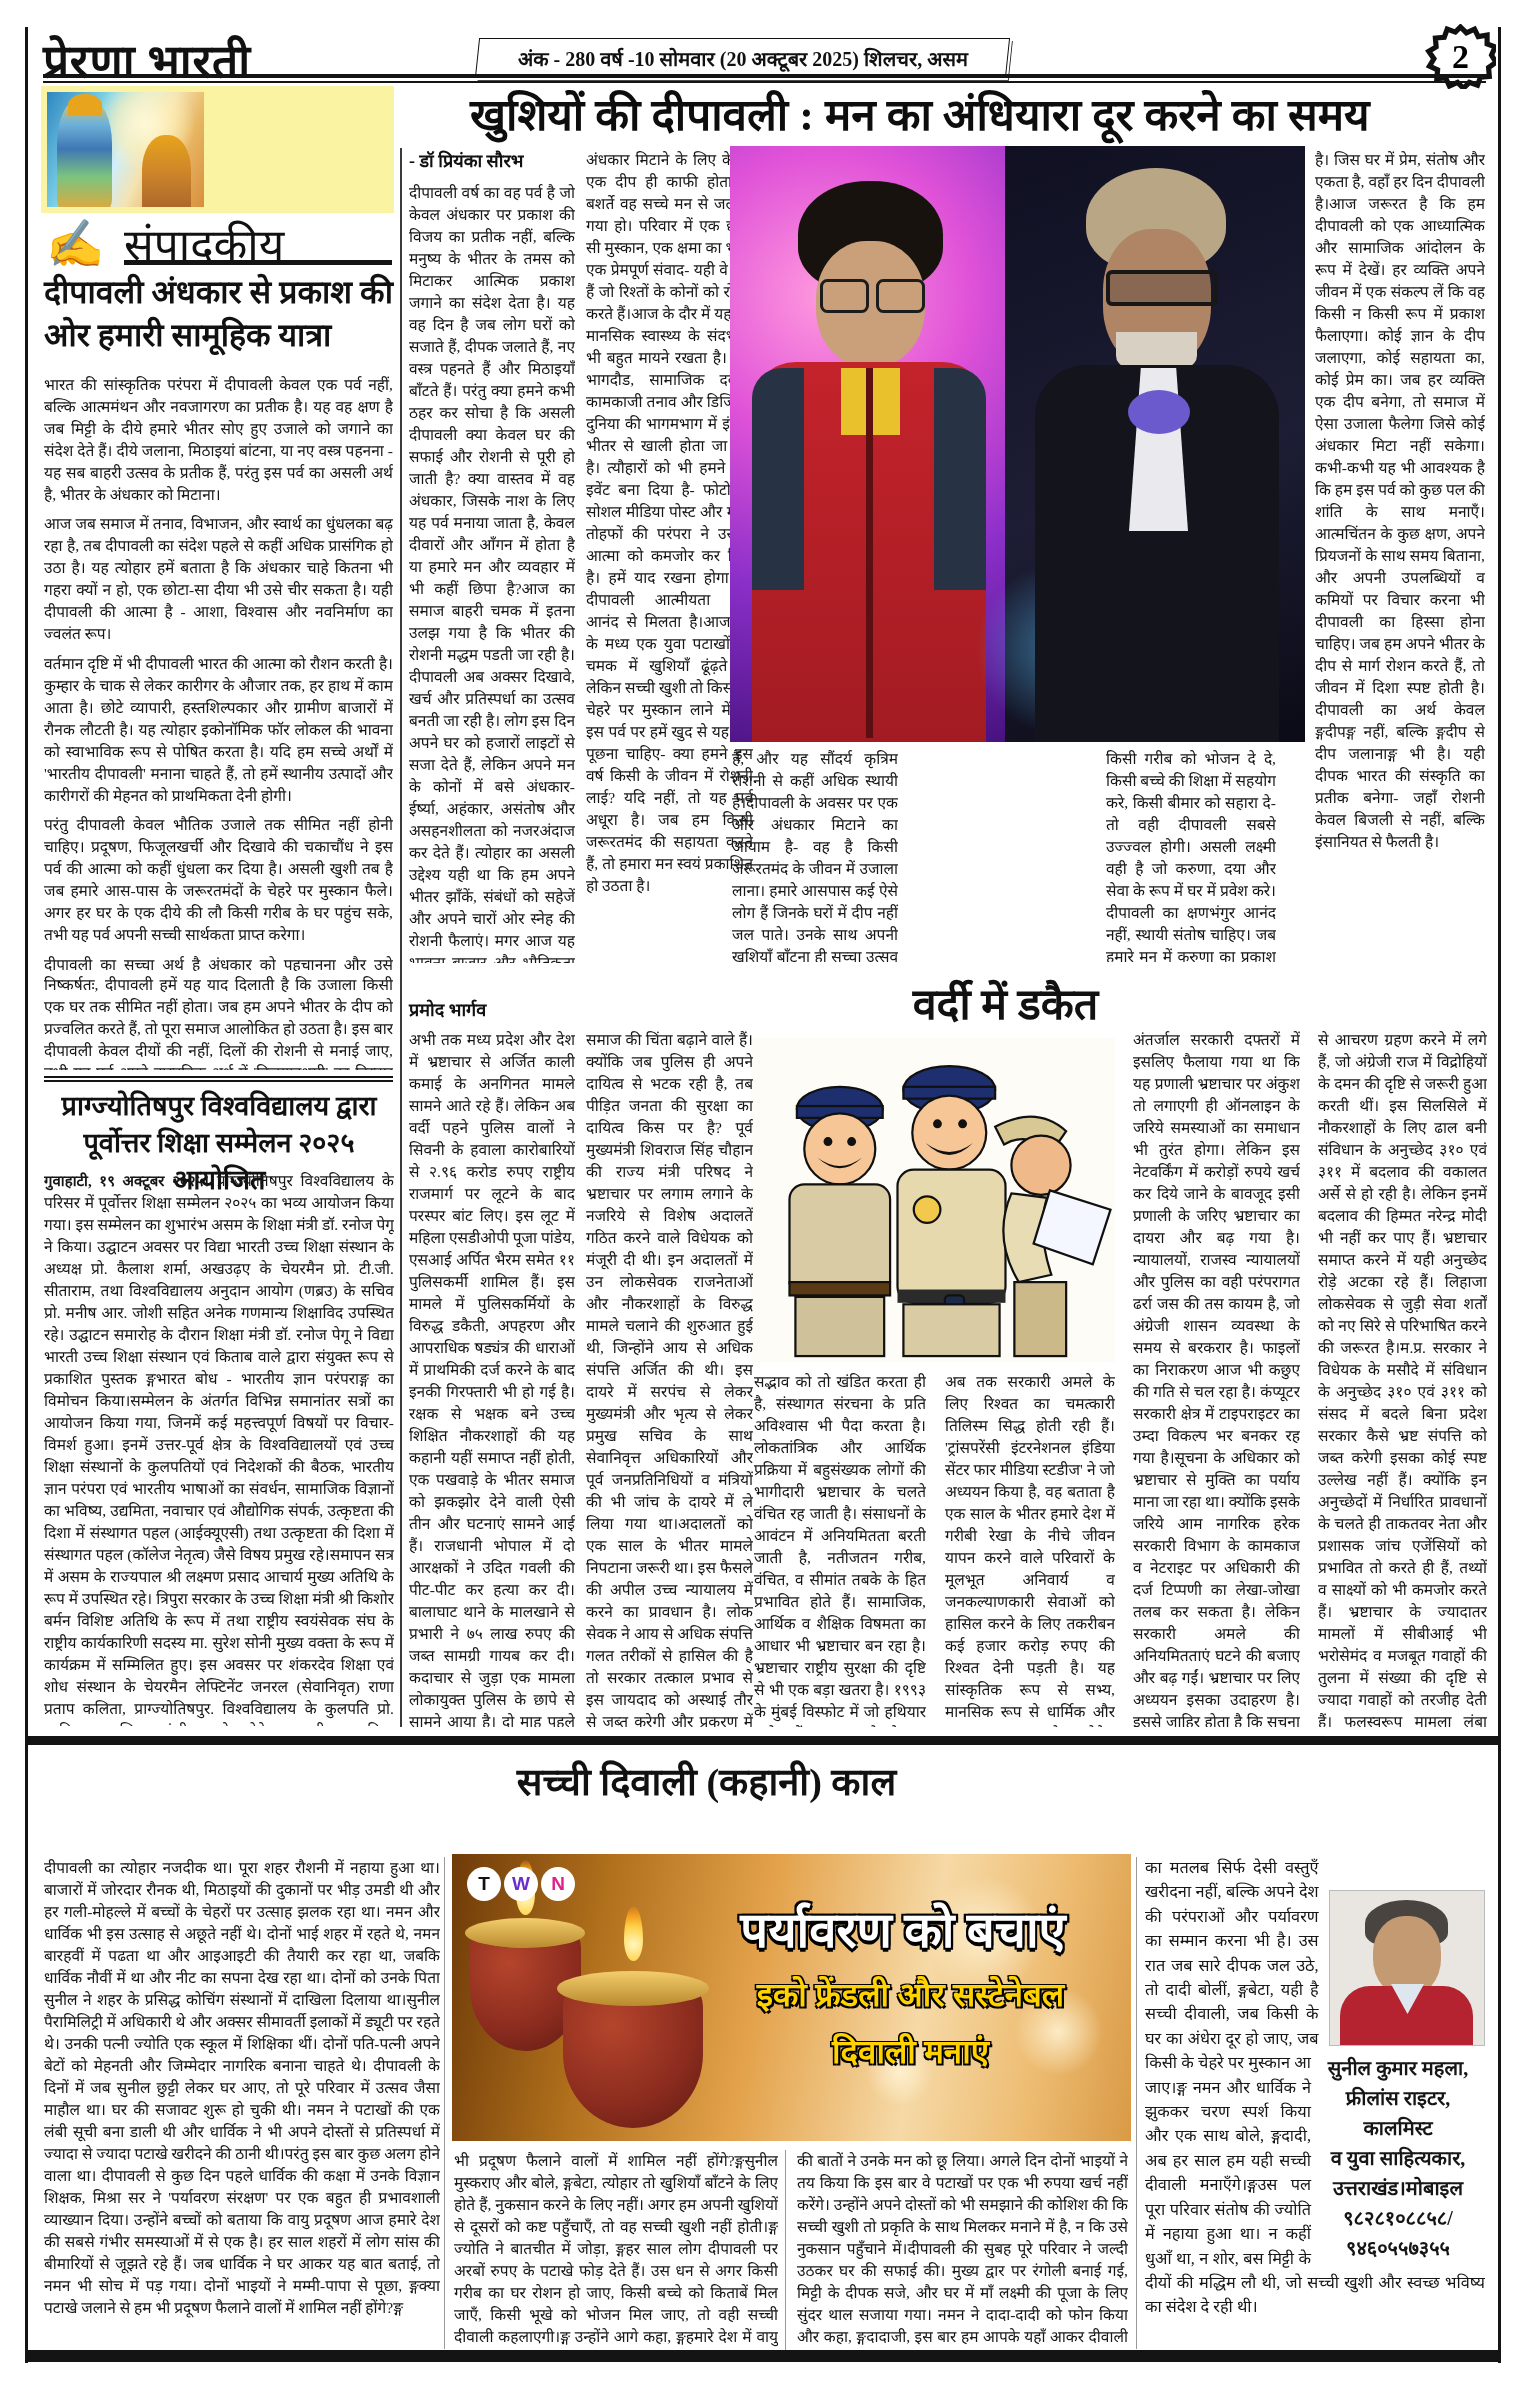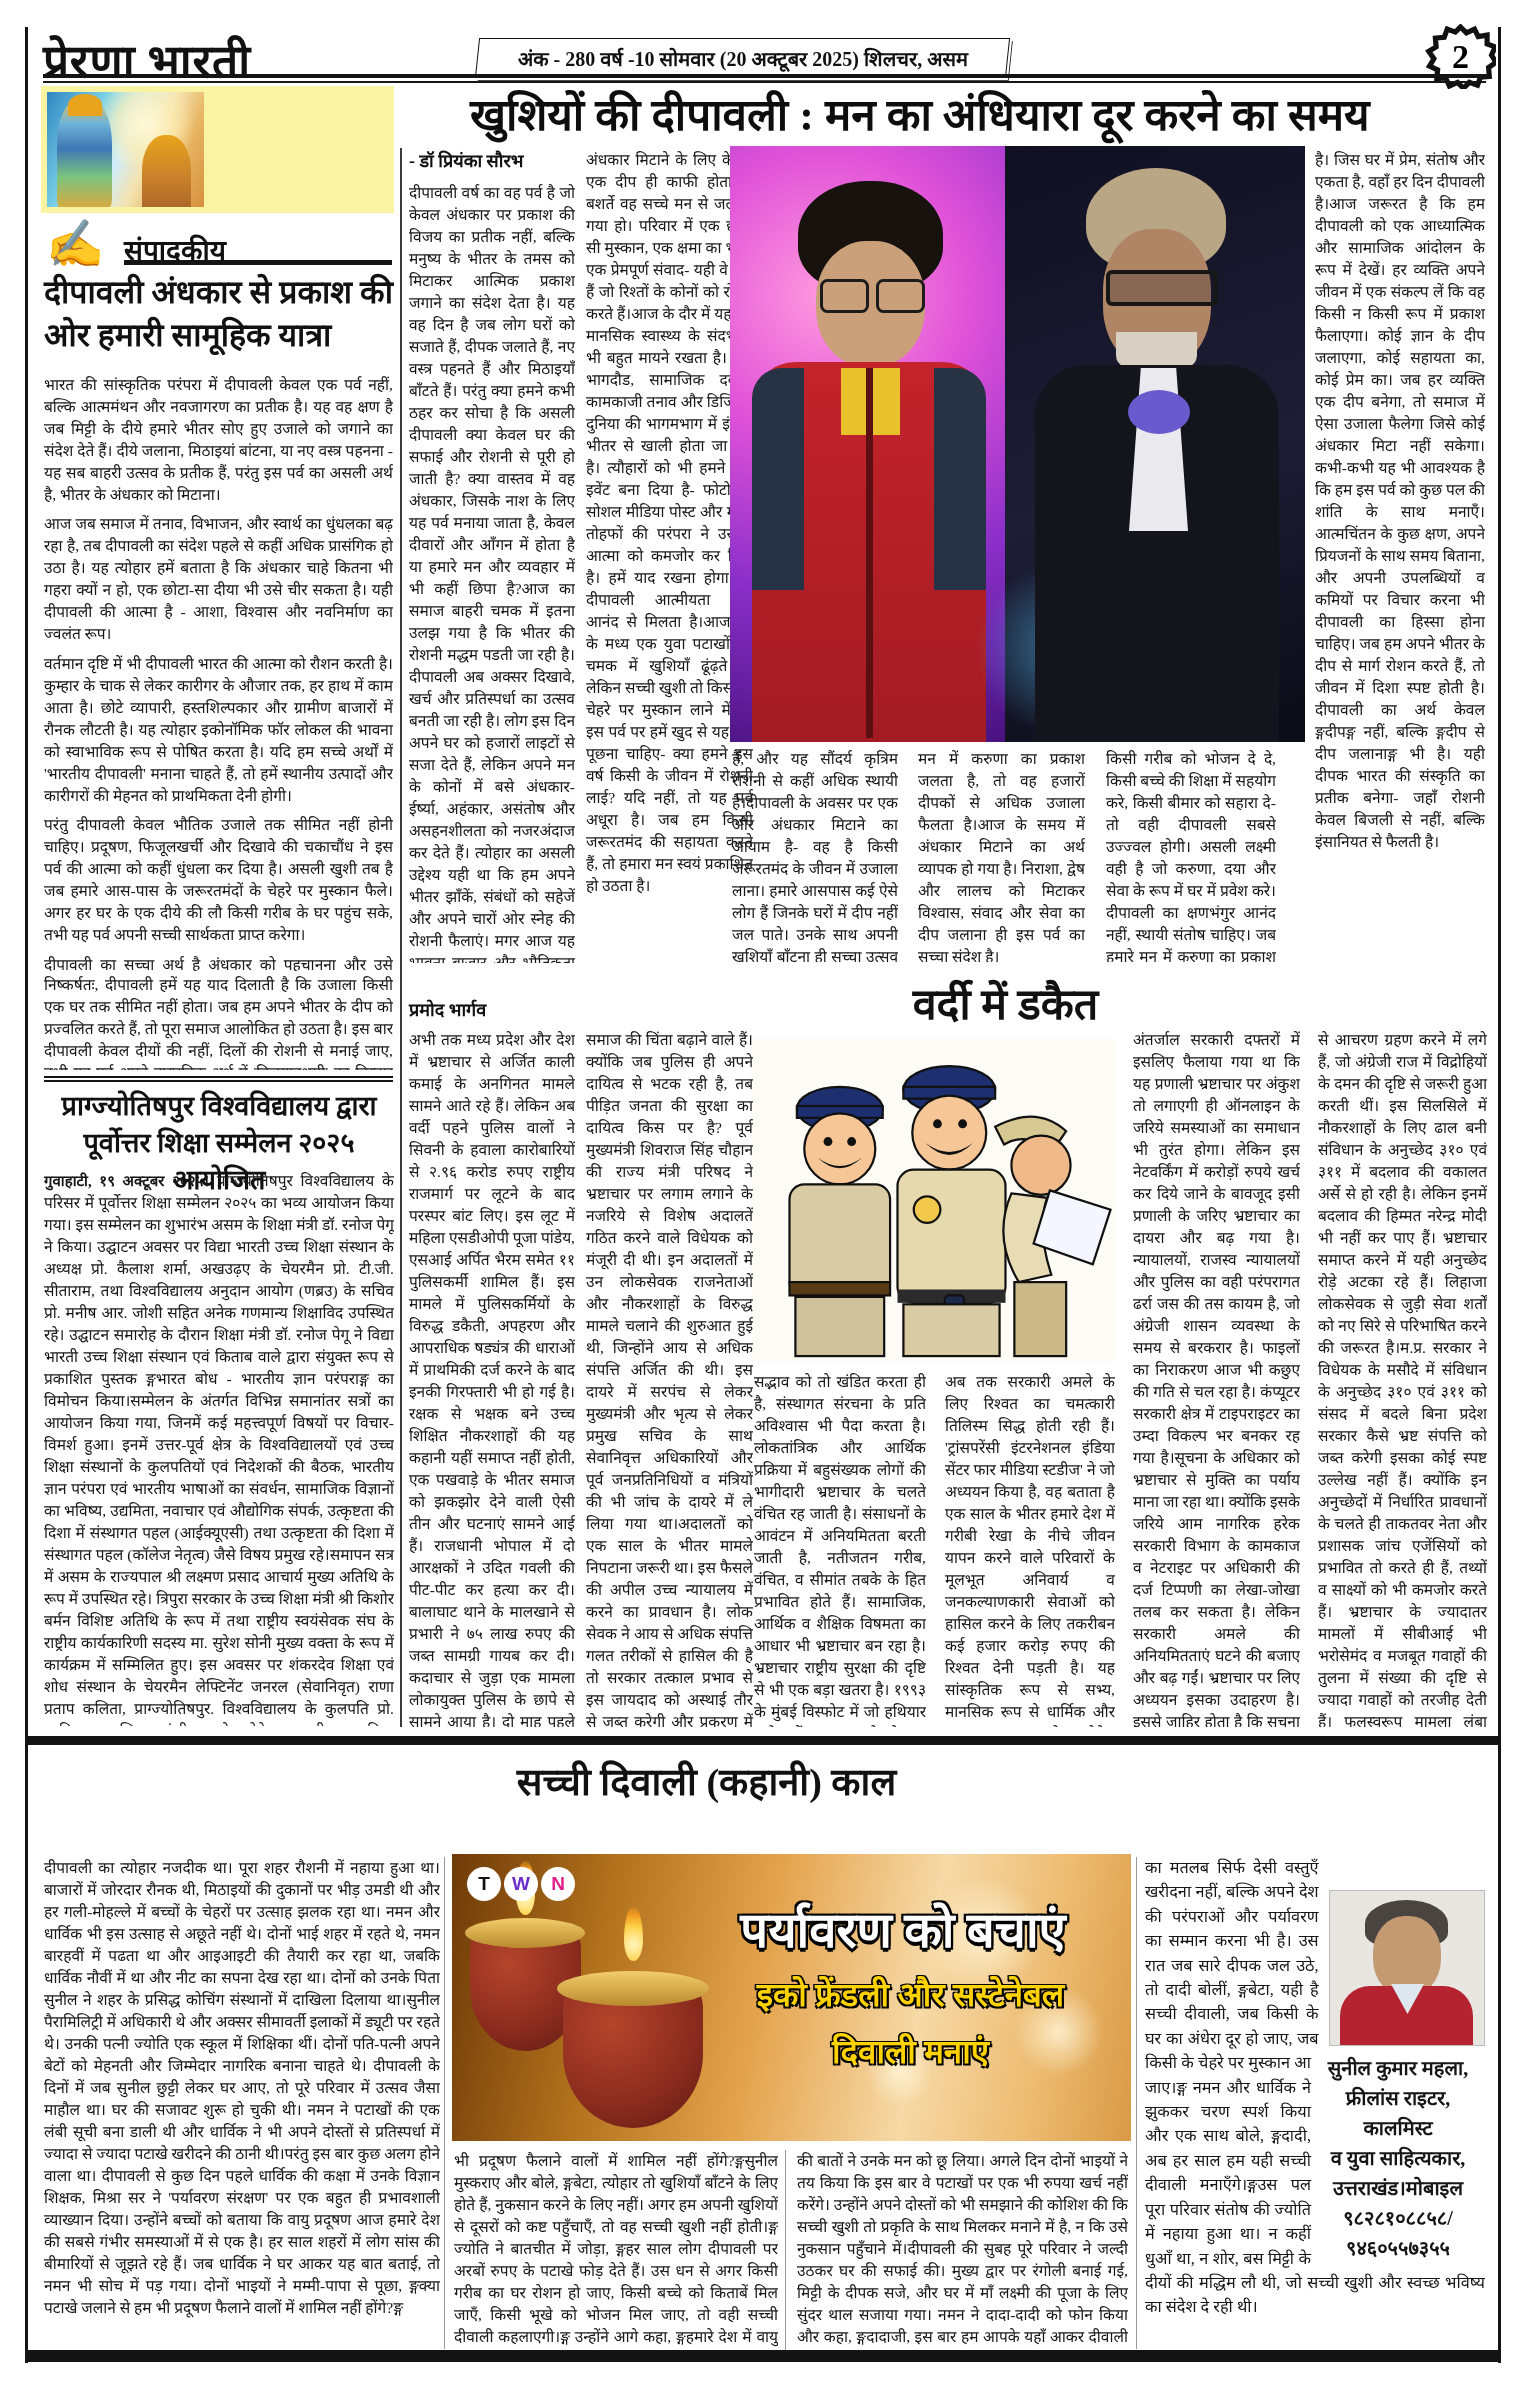--- a/index.html
+++ b/index.html
@@ -30,21 +30,21 @@
      background:linear-gradient(180deg,#e8c25a 0%,#6fb3d9 22%,#3f77b5 45%,#7bc47f 70%,#e0a83c 100%);}
   .k-crown{position:absolute;left:21px;top:1.5px;width:34px;height:22px;border-radius:50% 50% 0 0;background:#e8a41d;}
   .k-fig2{position:absolute;left:95px;top:43px;width:49px;height:77px;border-radius:45% 45% 8% 8%;
      background:linear-gradient(180deg,#e8a41d,#c9812a 55%,#a8642a);}
   .k-glow{position:absolute;left:43px;top:-13.3px;width:111px;height:89px;border-radius:50%;
      background:radial-gradient(circle,#fff8d6 0%,rgba(255,240,180,.65) 40%,rgba(255,240,180,0) 70%);}
   #quote-text{position:absolute;left:169px;top:7.4px;width:180px;font-size:20px;line-height:29px;
      font-weight:bold;text-align:center;}
   
   #edit-icon{left:46px;top:216px;font-size:47px;}
-  #edit-title{left:124px;top:230px;font-size:28px;font-weight:700;}
+  #edit-title{left:124px;top:213px;font-size:44px;font-weight:400;}
   #edit-title-rule{left:124px;top:260px;width:268px;height:5.2px;}
   #edit-headline{left:44px;top:271px;width:349px;font-size:32px;line-height:43px;text-align:left;font-weight:bold;}
   #edit-body{left:44px;top:374px;width:349px;height:597px;}
   #edit-conclusion{left:44px;top:974px;width:349px;height:96px;}
   #edit-div1{left:44px;top:1076px;width:349px;height:2.2px;}
   #edit-div2{left:44px;top:1080px;width:349px;height:1.5px;}
   
   #conf-headline{left:43px;top:1088px;width:352px;font-size:27px;line-height:37px;text-align:center;font-weight:bold;}
   #conf-body{left:44px;top:1170px;width:350px;height:556px;}
   #conf-body b{font-size:15px;}
@@ -184,21 +184,20 @@
       <div class="ab-face"></div>
       <div class="ab-glasses"></div>
       <div class="ab-beard"></div>
       <div class="ab-suit"></div>
       <div class="ab-shirt"></div>
       <div class="ab-scarf"></div>
     </div>
   </div>
 
   <div class="col" style="left:732px;top:748px;width:166px;height:214px;">हैं, और यह सौंदर्य कृत्रिम रोशनी से कहीं अधिक स्थायी है।दीपावली के अवसर पर एक और अंधकार मिटाने का आयाम है- वह है किसी जरूरतमंद के जीवन में उजाला लाना। हमारे आसपास कई ऐसे लोग हैं जिनके घरों में दीप नहीं जल पाते। उनके साथ अपनी खुशियाँ बाँटना ही सच्चा उत्सव है।</div>
-  <div class="col" style="left:918px;top:748px;width:167px;height:214px;">मन में करुणा का प्रकाश जलता है, तो वह हजारों दीपकों से अधिक उजाला फैलता है।आज के समय में अंधकार मिटाने का अर्थ व्यापक हो गया है। निराशा, द्वेष और लालच को मिटाकर विश्वास, संवाद और सेवा का दीप जलाना ही इस पर्व का सच्चा संदेश है।</div>
   <div class="col" style="left:1106px;top:748px;width:170px;height:214px;">किसी गरीब को भोजन दे दे, किसी बच्चे की शिक्षा में सहयोग करे, किसी बीमार को सहारा दे- तो वही दीपावली सबसे उज्ज्वल होगी। असली लक्ष्मी वही है जो करुणा, दया और सेवा के रूप में घर में प्रवेश करे।दीपावली का क्षणभंगुर आनंद नहीं, स्थायी संतोष चाहिए। जब हमारे मन में करुणा का प्रकाश जलता है</div>
   <div class="col" style="left:1315px;top:149px;width:170px;height:813px;">है। जिस घर में प्रेम, संतोष और एकता है, वहाँ हर दिन दीपावली है।आज जरूरत है कि हम दीपावली को एक आध्यात्मिक और सामाजिक आंदोलन के रूप में देखें। हर व्यक्ति अपने जीवन में एक संकल्प लें कि वह किसी न किसी रूप में प्रकाश फैलाएगा। कोई ज्ञान के दीप जलाएगा, कोई सहायता का, कोई प्रेम का। जब हर व्यक्ति एक दीप बनेगा, तो समाज में ऐसा उजाला फैलेगा जिसे कोई अंधकार मिटा नहीं सकेगा।कभी-कभी यह भी आवश्यक है कि हम इस पर्व को कुछ पल की शांति के साथ मनाएँ। आत्मचिंतन के कुछ क्षण, अपने प्रियजनों के साथ समय बिताना, और अपनी उपलब्धियों व कमियों पर विचार करना भी दीपावली का हिस्सा होना चाहिए। जब हम अपने भीतर के दीप से मार्ग रोशन करते हैं, तो जीवन में दिशा स्पष्ट होती है।दीपावली का अर्थ केवल ङ्गदीपङ्ग नहीं, बल्कि ङ्गदीप से दीप जलानाङ्ग भी है। यही दीपक भारत की संस्कृति का प्रतीक बनेगा- जहाँ रोशनी केवल बिजली से नहीं, बल्कि इंसानियत से फैलती है।</div>
 
   <div class="abs" id="dacoit-headline">वर्दी में डकैत</div>
   <div class="abs byline" id="dacoit-byline">प्रमोद भार्गव</div>
 
   <svg class="abs" id="police-cartoon" viewBox="0 0 492 438">
     <rect x="0" y="0" width="492" height="438" fill="#fdfcf7"></rect>
 
     <ellipse cx="120" cy="96" rx="58" ry="30" fill="#1d2f6e" stroke="#111" stroke-width="3"></ellipse>

